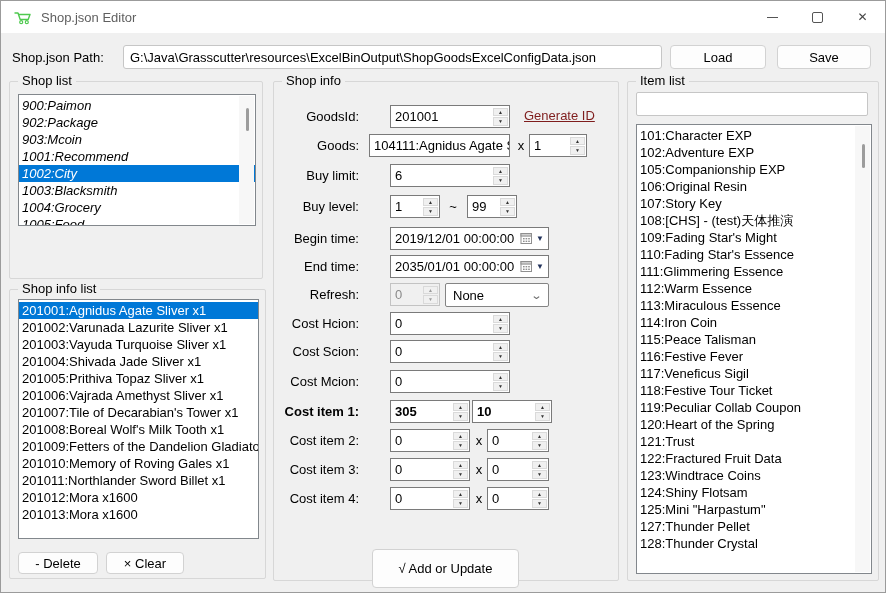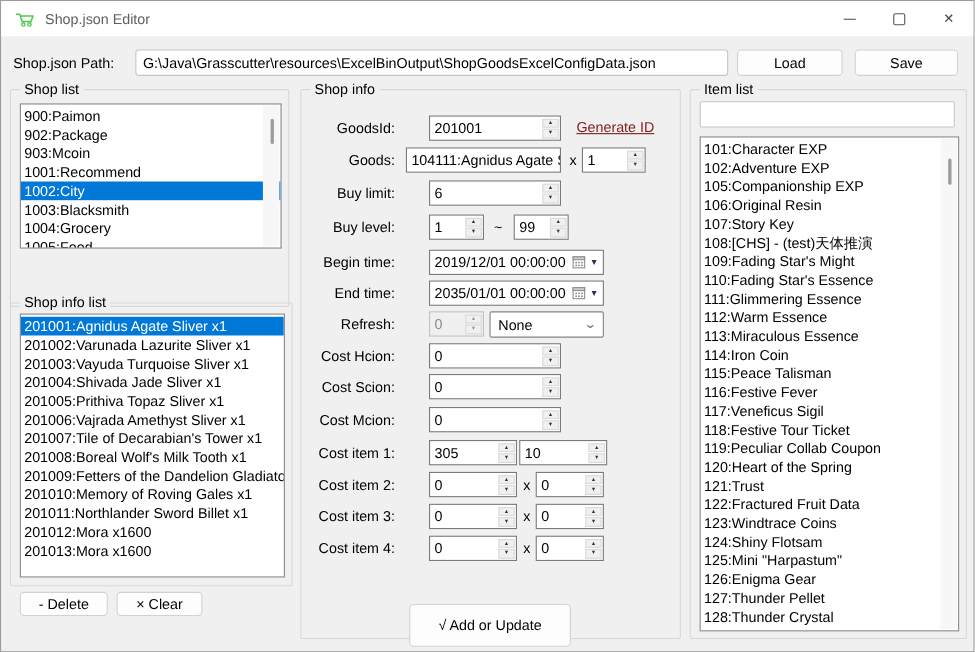--- a/index.html
+++ b/index.html
@@ -15,21 +15,21 @@
   
   .path-label{position:absolute;left:11px;top:49px;}
   .path-input{position:absolute;left:122px;top:44px;width:525px;height:18px;background:#fff;border:1px solid #c6c6c6;border-radius:3px;padding:2px 6px;font-size:13px;font-family:"Liberation Sans",sans-serif;color:#000;}
   .btn{background:#fdfdfd;border:1px solid #d2d2d2;border-radius:4px;font-size:13px;color:#000;display:flex;align-items:center;justify-content:center;box-sizing:border-box;}
   .load-btn{position:absolute;left:669px;top:44px;width:96px;height:24px;}
   .save-btn{position:absolute;left:776px;top:44px;width:94px;height:24px;}
   
   .groupbox{position:absolute;border:1px solid #d7d7d7;border-radius:2px;box-sizing:border-box;}
   .gb-title{position:absolute;top:-9px;left:8px;background:#f0f0f0;padding:0 4px;font-size:13px;white-space:nowrap;}
   .gb-shop-list{left:8px;top:80px;width:254px;height:198px;}
-  .gb-shop-info-list{left:8px;top:274px;width:257px;height:258px;padding-left:21px;}
+  .gb-shop-info-list{left:8px;top:288px;width:257px;height:290px;padding-left:21px;}
   .gb-shop-info{left:272px;top:80px;width:346px;height:500px;}
   .gb-item-list{left:626px;top:80px;width:252px;height:500px;}
   
   .listbox{position:absolute;background:#fff;border:1px solid #82878c;overflow:hidden;padding-top:2px;box-sizing:border-box;}
   .list-row{height:17px;line-height:17px;padding-left:3px;font-size:13px;white-space:nowrap;overflow:hidden;}
   .list-row.selected{background:#0078d7;color:#fff;}
   .vscroll{position:absolute;top:1px;right:1px;bottom:1px;width:15px;background:#f7f7f7;}
   .vthumb{position:absolute;right:5px;width:3px;background:#9c9c9c;border-radius:2px;}
   
   .frow{position:absolute;left:0;height:23px;width:100%;}
@@ -80,21 +80,21 @@
     </div>
   </div>
 
   <span class="path-label">Shop.json Path:</span>
   <input class="path-input" type="text" value="G:\Java\Grasscutter\resources\ExcelBinOutput\ShopGoodsExcelConfigData.json" style="">
   <div class="btn save-btn">Save</div>
   <div class="btn load-btn">Load</div>
 
   <div class="groupbox gb-shop-list">
     <span class="gb-title">Shop list</span>
-    <div class="listbox" style="left:8px;top:12px;width:238px;height:132px;">
+    <div class="listbox" style="left:8px;top:12px;width:238px;height:132px;font-style:italic;">
 
       <div class="vscroll">
         <div class="vthumb" style="top:12px;height:23px;"></div>
       </div>
     <div class="list-row">900:Paimon</div>
         <div class="list-row">902:Package</div>
         <div class="list-row">903:Mcoin</div>
         <div class="list-row">1001:Recommend</div>
         <div class="list-row selected">1002:City</div>
         <div class="list-row">1003:Blacksmith</div>
@@ -266,21 +266,21 @@
       <span class="flabel">Cost Mcion:</span>
       <div class="nud" style="left:116px;width:120px;">
         <span class="nval">0</span>
         <span class="sbtns">
             <span class="sb">▲</span>
             <span class="sb">▼</span>
           </span>
       </div>
     </div>
 
-    <div class="frow" style="top:318px;">
+    <div class="frow" style="top:318px;font-weight:bold;">
       <span class="flabel">Cost item 1:</span>
       <div class="nud" style="left:116px;width:80px;">
         <span class="nval">305</span>
         <span class="sbtns">
             <span class="sb">▲</span>
             <span class="sb">▼</span>
           </span>
       </div>
       <span class="xlbl" style="left:199px;width:12px;">x</span>
       <div class="nud" style="left:198px;width:80px;">
@@ -376,19 +376,18 @@
         <div class="list-row">116:Festive Fever</div>
         <div class="list-row">117:Veneficus Sigil</div>
         <div class="list-row">118:Festive Tour Ticket</div>
         <div class="list-row">119:Peculiar Collab Coupon</div>
         <div class="list-row">120:Heart of the Spring</div>
         <div class="list-row">121:Trust</div>
         <div class="list-row">122:Fractured Fruit Data</div>
         <div class="list-row">123:Windtrace Coins</div>
         <div class="list-row">124:Shiny Flotsam</div>
         <div class="list-row">125:Mini "Harpastum"</div>
-        <div class="list-row">126:Enigma Gear</div>
         <div class="list-row">127:Thunder Pellet</div>
         <div class="list-row">128:Thunder Crystal</div>
       </div>
   </div>
 
 </div>
 
 </body></html>

